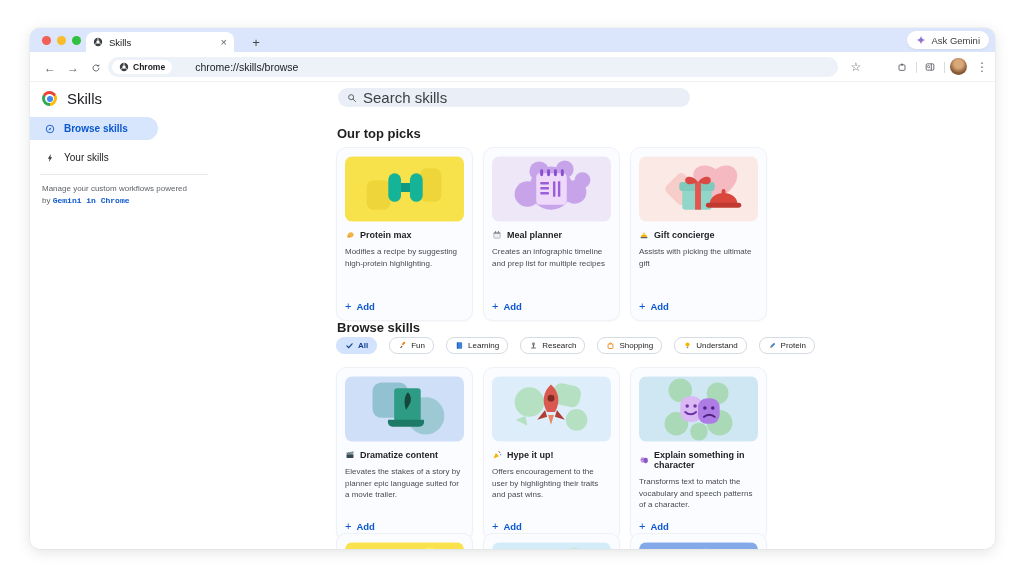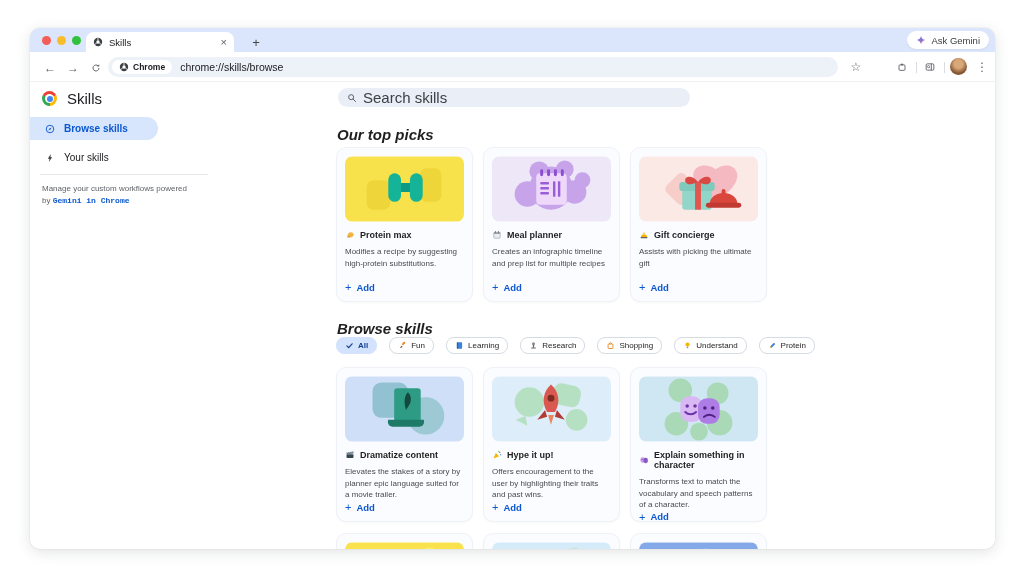--- a/index.html
+++ b/index.html
@@ -23,21 +23,21 @@
   .ask-gemini { position:absolute; right:6px; top:3px; height:18px; background:#fff;
     border-radius:9px; display:flex; align-items:center; gap:5px; padding:0 9px;
     font-size:9.5px; color:#3c4043; box-shadow:0 1px 2px rgba(0,0,0,.06); }
 
   
   .toolbar { position:relative; height:30px; background:#fff; border-bottom:1px solid #eef0f3; }
   .navbtn { position:absolute; top:8px; width:16px; height:16px; font-size:12px; color:#5f6368;
     display:flex; align-items:center; justify-content:center; }
   .nav-back{left:12px}.nav-fwd{left:35px}.nav-reload{left:58px}
   .addressbar { position:absolute; left:78px; top:5px; width:730px; height:20px;
-    background:#edf1f8; border-radius:10px; display:flex; align-items:center; padding:0 4px; gap:8px; }
+    background:#edf1f8; border-radius:10px; display:flex; align-items:center; padding:0 4px; gap:23px; }
   .chromechip { height:14px; background:#fff; border-radius:7px; display:flex; align-items:center;
     gap:4px; padding:0 7px; font-size:8.5px; color:#202124; font-weight:bold; }
   .url { font-size:10.5px; color:#202124; }
   .tb-ic { width:16px; height:16px; display:flex; align-items:center; justify-content:center;
     font-size:12px; color:#5f6368; }
   .ic-star{position:absolute;left:818px;top:7px}
   .ic-ext{position:absolute;left:864px;top:7px}
   .sep1{position:absolute;left:886px;top:10px;width:1px;height:11px;background:#dadce0}
   .ic-panel{position:absolute;left:892px;top:7px}
   .sep2{position:absolute;left:914px;top:10px;width:1px;height:11px;background:#dadce0}
@@ -62,26 +62,26 @@
   .sb-divider { position:absolute; left:10px; top:92px; width:168px; height:1px; background:#e6e8ec; }
   .sb-note { position:absolute; left:12px; top:101px; width:152px; font-size:8px; color:#5f6368; line-height:1.55; }
   .sb-note .lnk { color:#0b57d0; font-weight:bold;font-family:Liberation Mono, monospace; }
 
   
   .searchbar { position:absolute; left:308px; top:6px; width:352px; height:19px; background:#e9eef7;
     border-radius:10px; display:flex; align-items:center; gap:6px; padding:0 9px; }
   .searchbar input { border:0; outline:0; background:transparent; font-size:15px; color:#3c4043;
     font-family:"Liberation Sans", sans-serif; width:100%; }
   .searchbar input::placeholder { color:#3c4043; }
-  .heading { position:absolute; left:307px; font-size:15px; font-weight:bold; color:#1f1f1f;font-style:italic; }
+  .heading { position:absolute; left:307px; font-size:13px; font-weight:bold; color:#1f1f1f; }
   .h-top{top:44px}.h-browse{top:238px}
 
   .cardrow { position:absolute; left:306px; display:flex; gap:10px; }
   .r1{top:65px}.r2{top:285px}.r3{top:451px}
-  .card { width:137px; height:155px; background:#fbfcff; border:1px solid #eef1f6; border-radius:10px;
+  .card { width:137px; height:174px; background:#fbfcff; border:1px solid #eef1f6; border-radius:10px;
     padding:8px; display:flex; flex-direction:column; box-shadow:0 1px 2px rgba(0,0,0,.03); }
   .illus { height:66px; border-radius:8px; overflow:hidden; flex:none; }
   .illus svg { display:block; width:100%; height:100%; }
   .card-titlerow { display:flex; align-items:center; gap:5px; margin-top:8px; }
   .card-emoji { width:10px; height:10px; flex:none; display:flex; }
   .card-emoji svg{width:10px;height:10px;}
   .card-title { font-size:9px; font-weight:bold; color:#1f1f1f; }
   .card-desc { margin-top:6px; font-size:8px; color:#474b50; line-height:1.45; }
   .card-add { margin-top:auto; display:flex; align-items:center; gap:5px; color:#0b57d0;
     font-size:9.5px; font-weight:bold; }
@@ -236,21 +236,21 @@
         </div>
         <div class="card-titlerow">
           <span class="card-emoji">
               <svg viewBox="0 0 12 12" width="10" height="10">
                 <path d="M2.6 8.6C2.6 5 4.4 2.6 7 2.6c2.2 0 3.4 1.5 3.4 3.1 0 1.8-1.6 3.1-3.8 3.1H4z" fill="#f2b544"></path>
                 <path d="M2.6 8.6c1-1.4 2.8-1.8 4.2-.8L6 9z" fill="#e09a2e"></path>
               </svg>
             </span>
           <span class="card-title">Protein max</span>
         </div>
-        <div class="card-desc">Modifies a recipe by suggesting high-protein substitutions.</div>
+        <div class="card-desc">Modifies a recipe by suggesting high-protein highlighting.</div>
         <div class="card-add">
             <span class="plus">+</span>
             <span>Add</span>
           </div>
       </div>
 
       <div class="card">
         <div class="illus">
           <svg viewBox="0 0 121 66">
               <rect width="121" height="66" fill="#ede7f8"></rect>

